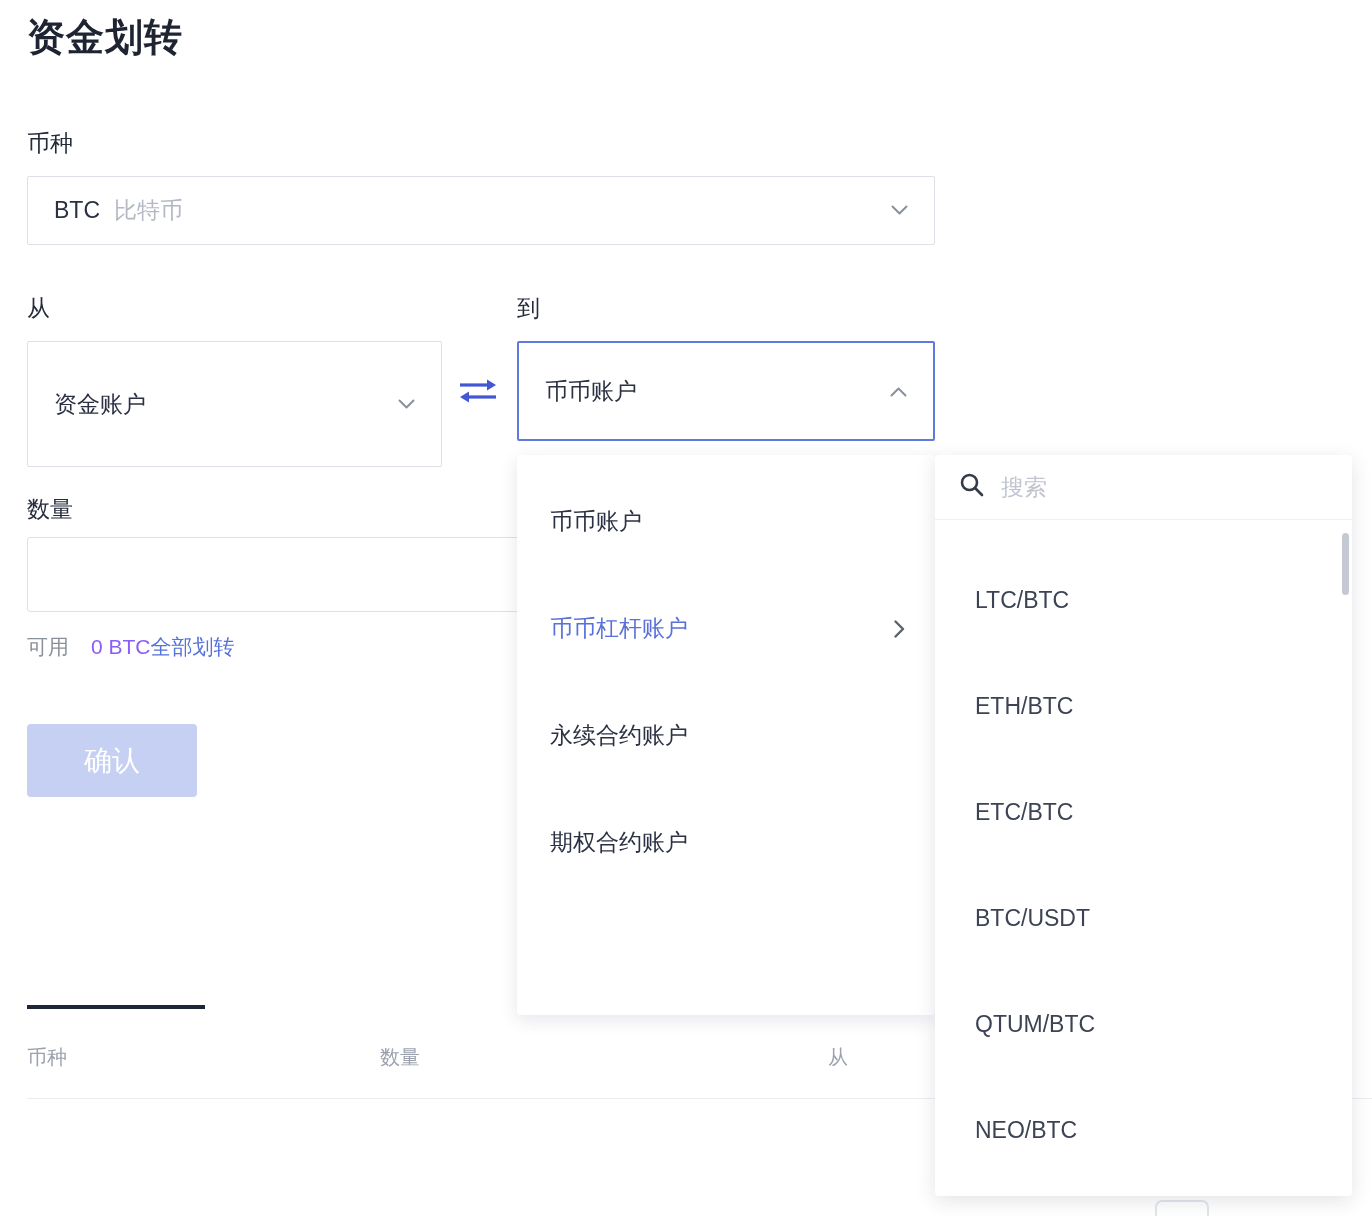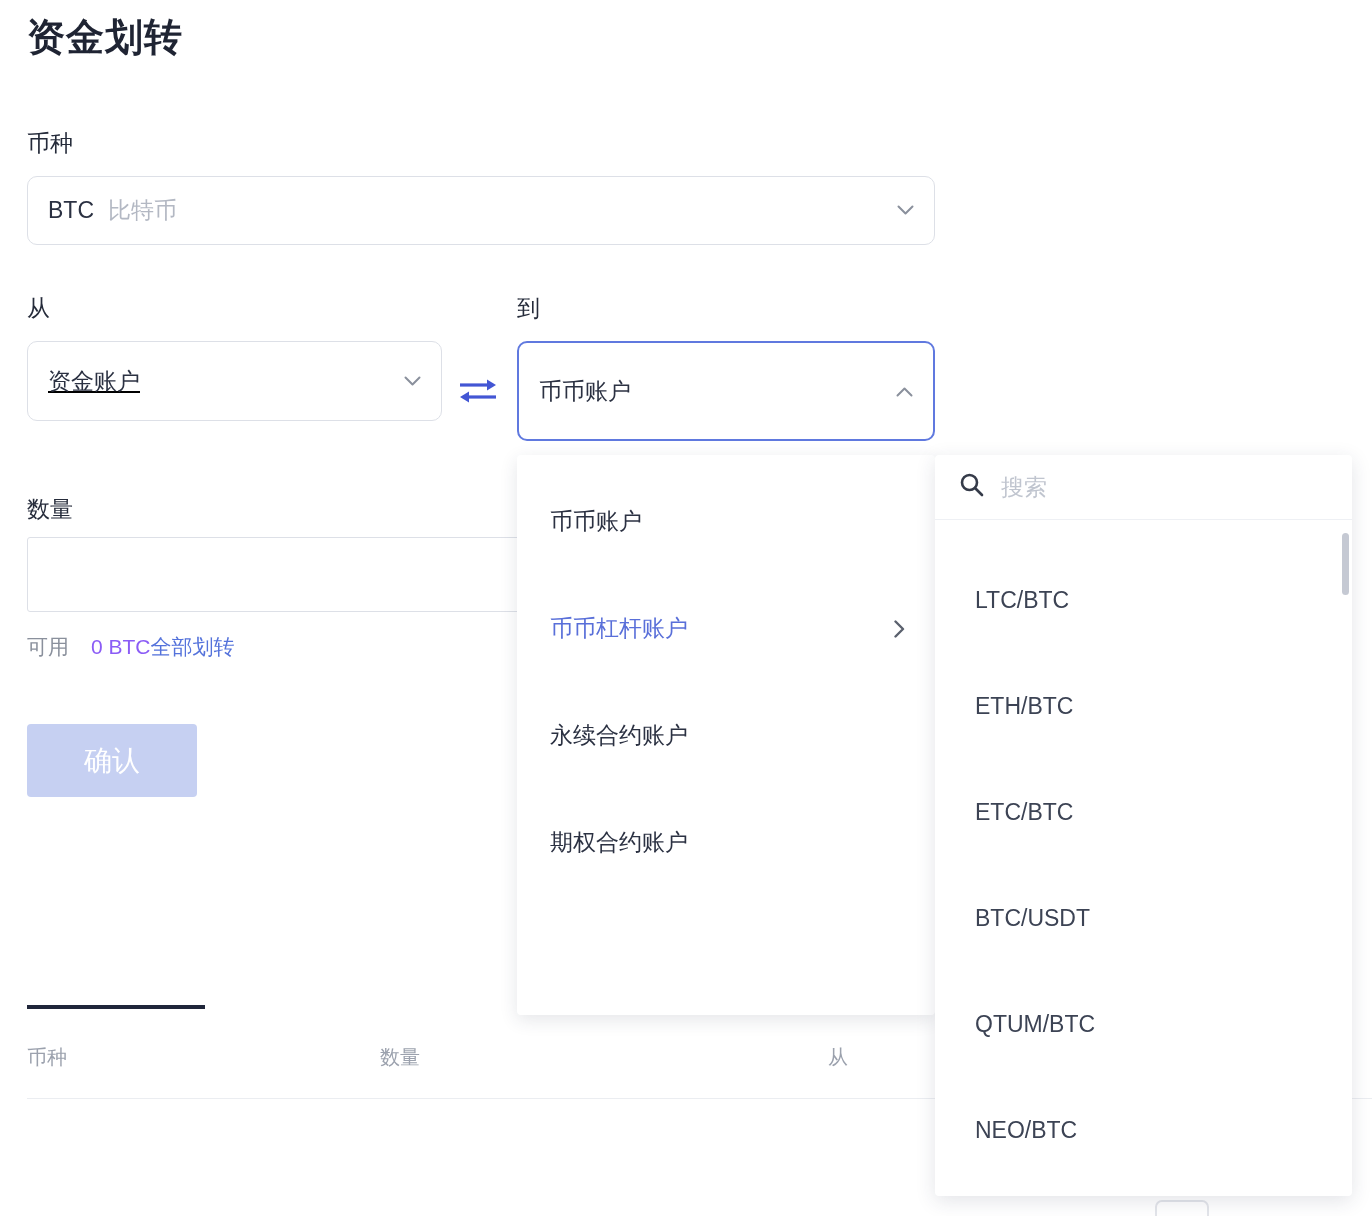--- a/index.html
+++ b/index.html
@@ -8,24 +8,24 @@
   #screen { position:relative; width:1372px; height:1216px; background:#fff; overflow:hidden; }
 
   .page-title { position:absolute; left:27px; top:12px; font-size:38px; font-weight:700; color:#1f2433; letter-spacing:1px; }
 
   .field-label { position:absolute; font-size:23px; font-weight:500; color:#252b3a; }
   .lbl-currency { left:27px; top:128px; }
   .lbl-from { left:27px; top:293px; }
   .lbl-to { left:517px; top:293px; }
   .lbl-amount { left:27px; top:494px; }
 
-  .select-box { position:absolute; background:#fff; border:1px solid #dde0e7; border-radius:10px;
-    display:flex; align-items:center; padding:0 20px; cursor:pointer; }
+  .select-box { position:absolute; background:#fff; border:1px solid #dde0e7; border-radius:2px;
+    display:flex; align-items:center; padding:0 26px; cursor:pointer; }
   .sel-currency { left:27px; top:176px; width:908px; height:69px; }
-  .sel-from { left:27px; top:341px; width:415px; height:80px;text-decoration:underline; }
+  .sel-from { left:27px; top:341px; width:415px; height:126px; }
   .sel-to { left:517px; top:341px; width:418px; height:100px; border:2px solid #6079df; }
   .select-box .value { font-size:23px; color:#2b3142; }
   .select-box .sub-value { font-size:23px; color:#b3b8c3; margin-left:14px; }
   .select-box .chev { margin-left:auto; display:flex; align-items:center; }
 
   .swap { position:absolute; left:457px; top:376px; width:42px; height:30px; }
 
   .amount-input { position:absolute; left:27px; top:537px; width:908px; height:75px;
     border:1px solid #dde0e7; border-radius:3px; font-size:23px; color:#2b3142; padding:0 22px; outline:none; z-index:1; background:#fff; }
 

